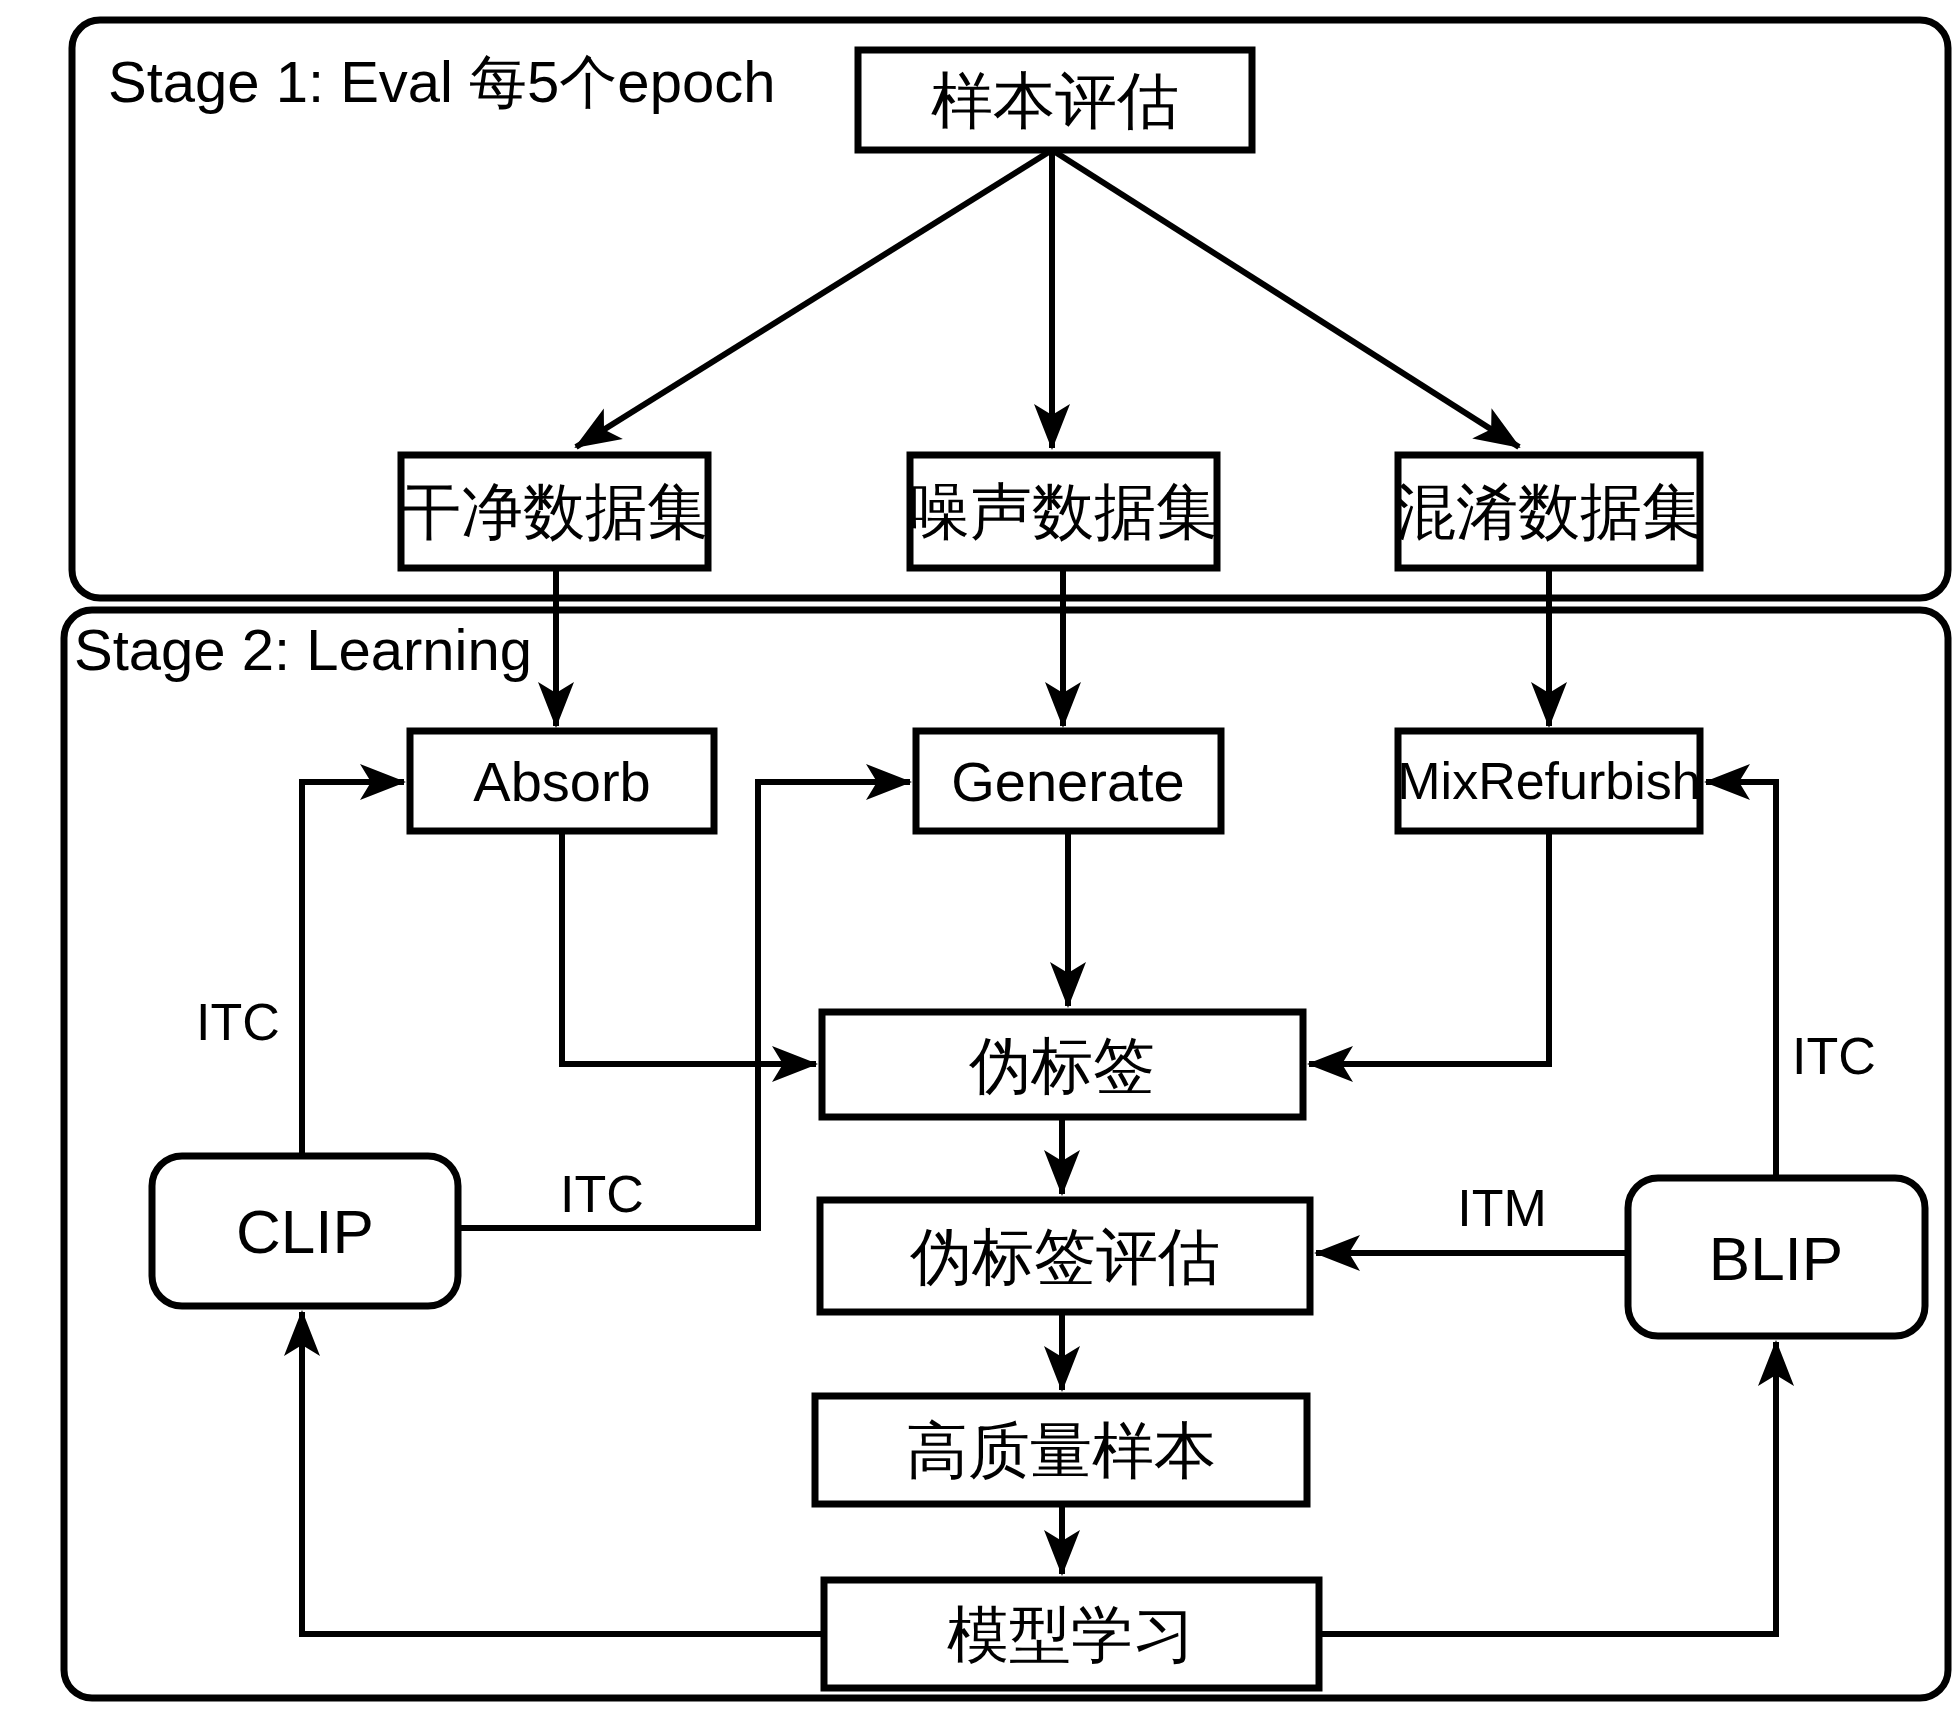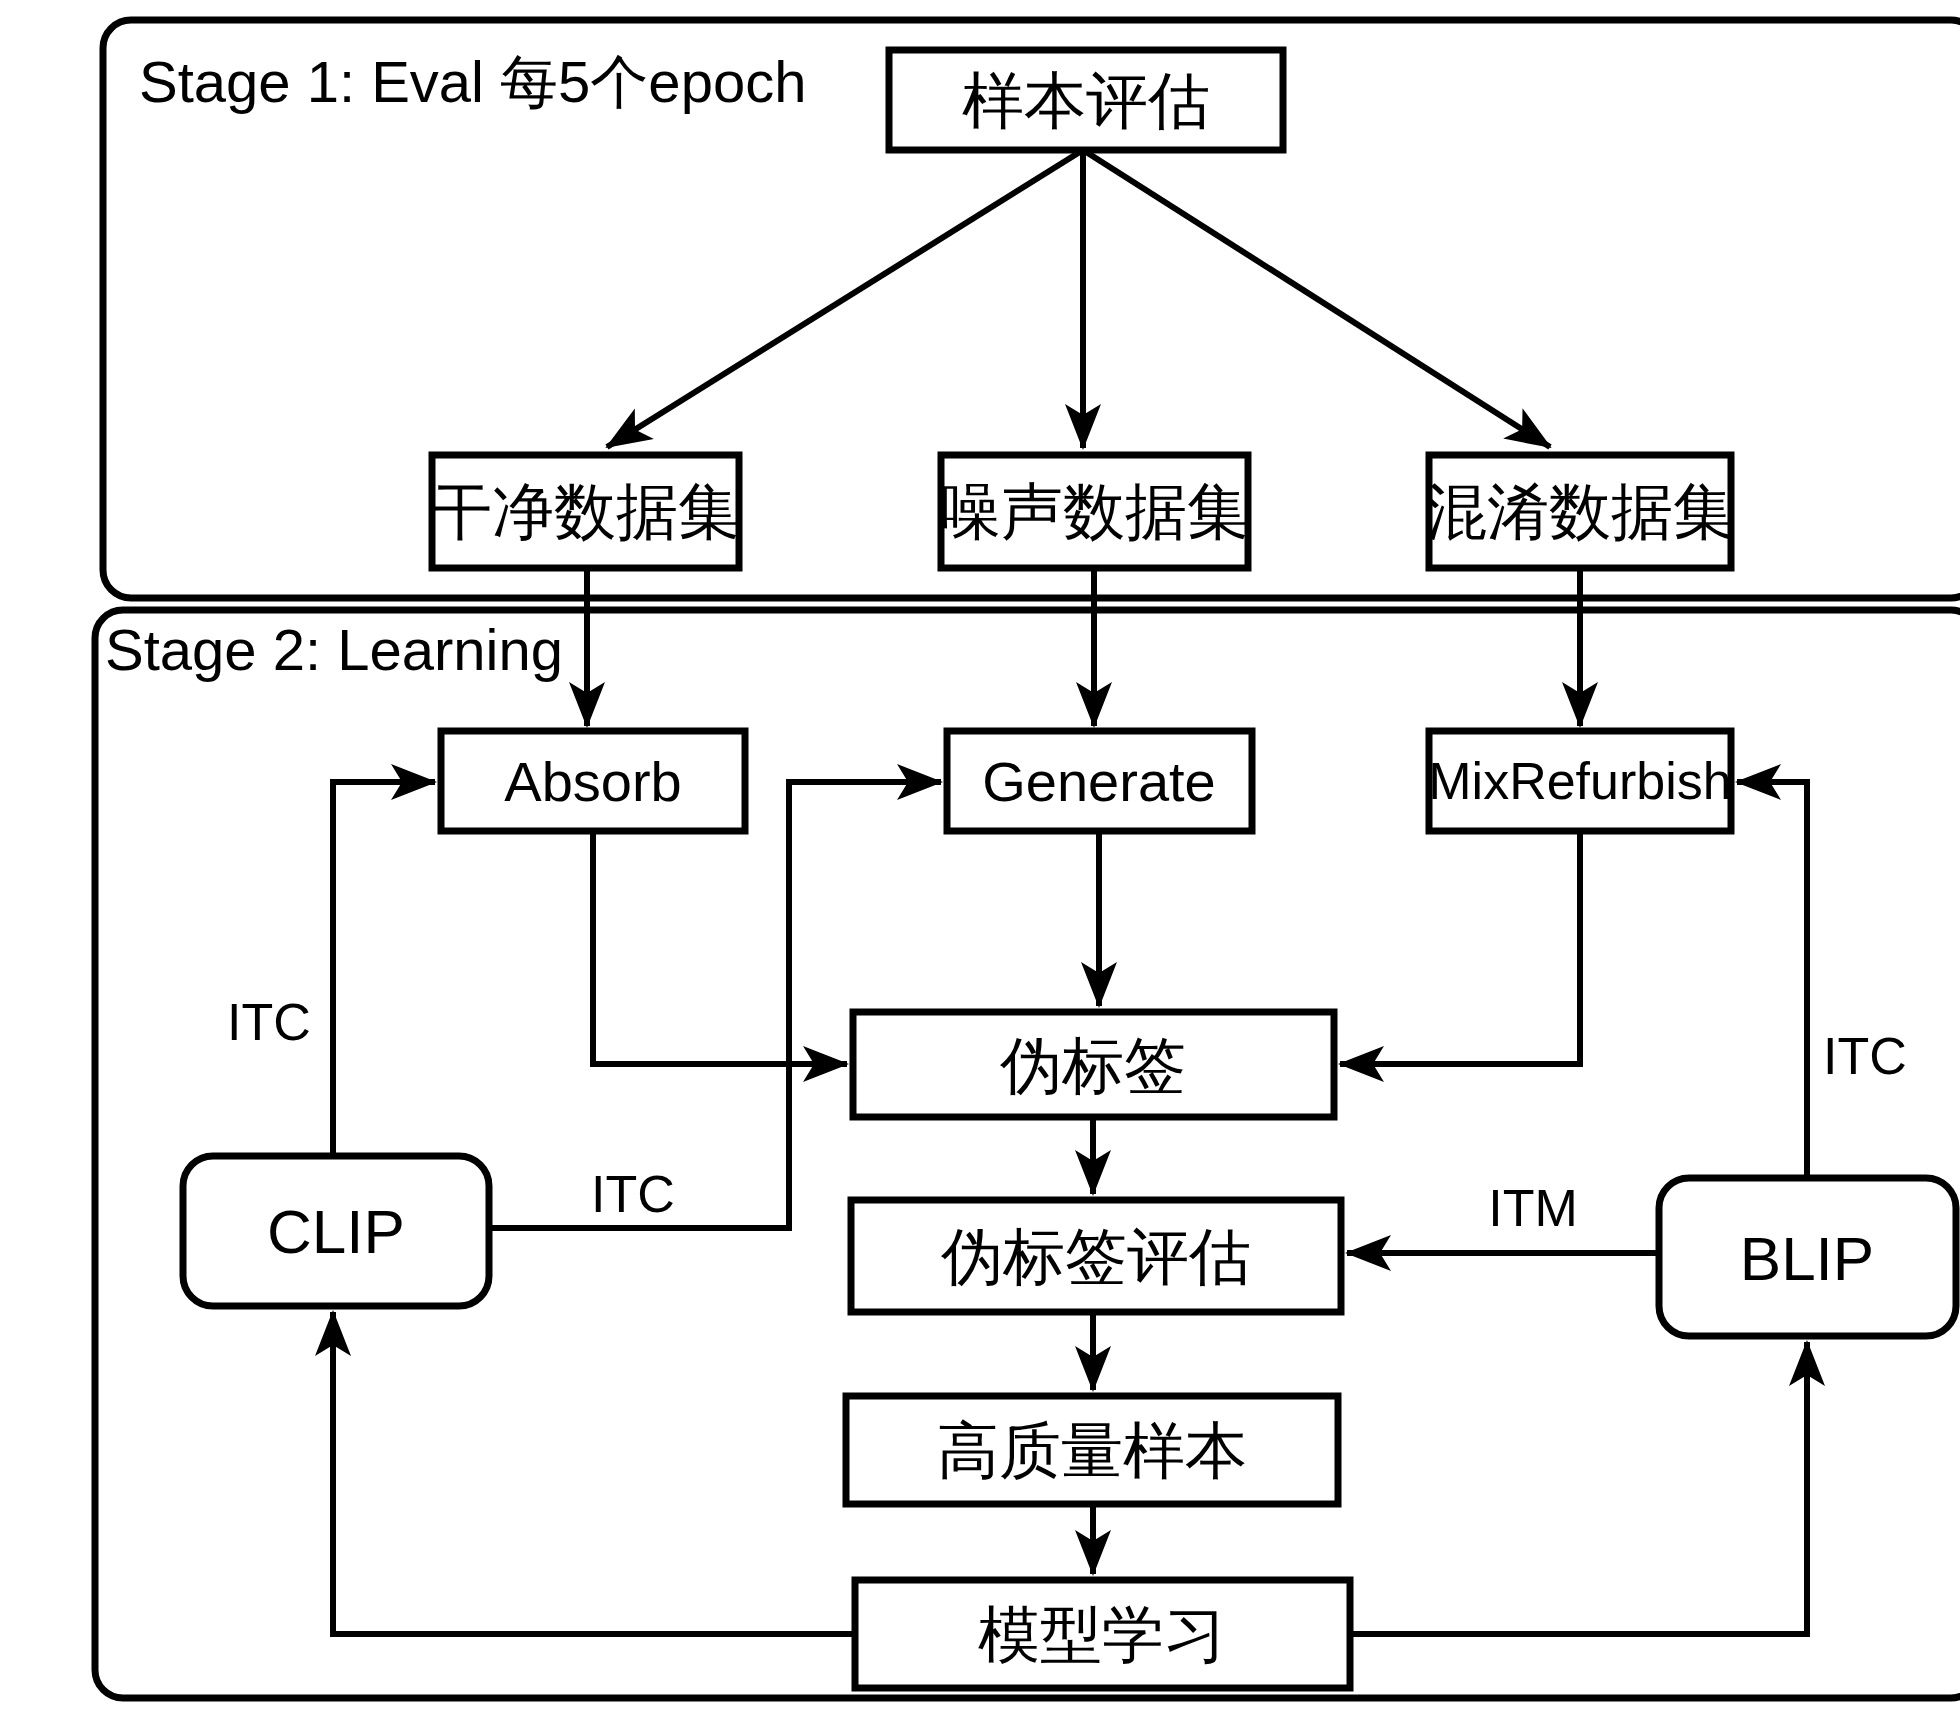--- a/index.html
+++ b/index.html
@@ -1,16 +1,16 @@
 <!DOCTYPE html>
 <html><head>
 <meta charset="utf-8">
 <style>
   html, body { margin: 0; padding: 0; background: #ffffff; }
-  .canvas-wrap { width: 1636px; height: 1710px; background: #ffffff; margin-left: 31px; }
+  .canvas-wrap { width: 1636px; height: 1710px; background: #ffffff; }
   svg { display: block; }
   .node-rect { fill: #ffffff; stroke: #000000; stroke-width: 7px; }
   .stage-rect { fill: none; stroke: #000000; stroke-width: 7px; }
   .edge { fill: none; stroke: #000000; stroke-width: 6px; }
   .lbl {
     font-family: "Liberation Sans", sans-serif;
     fill: #000000;
   }
   .node-label { font-size: 62px; text-anchor: middle; }
   .node-label-latin { font-size: 56px; text-anchor: middle; }

